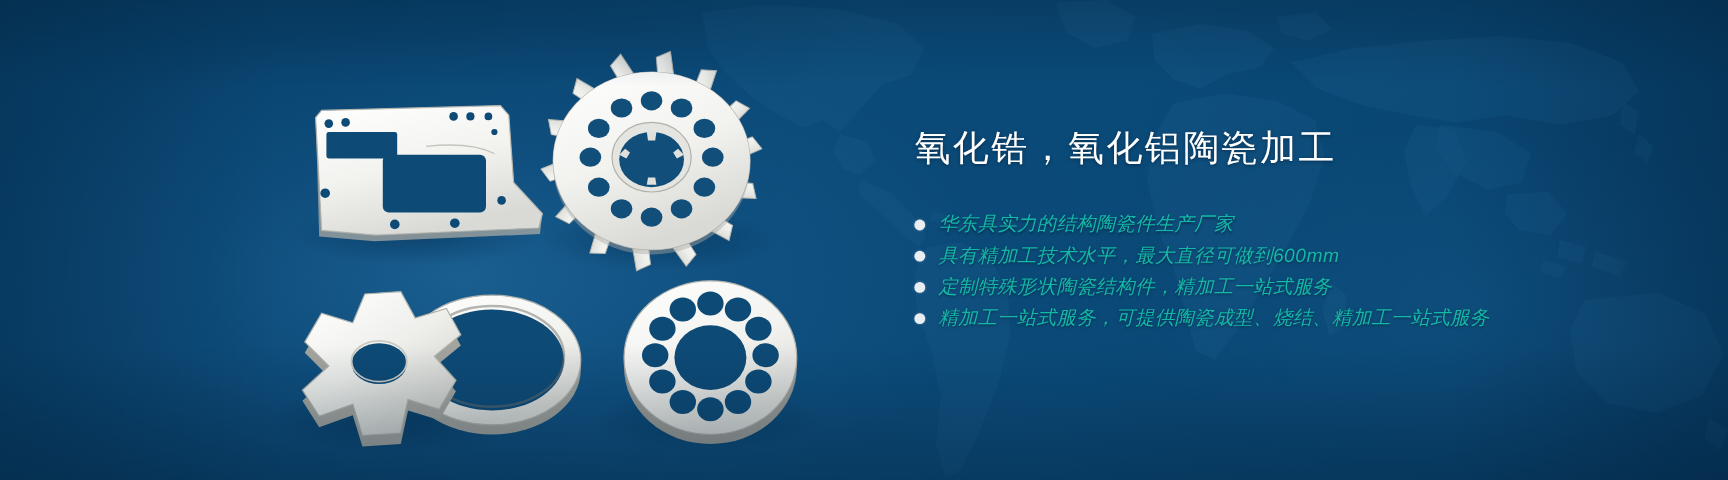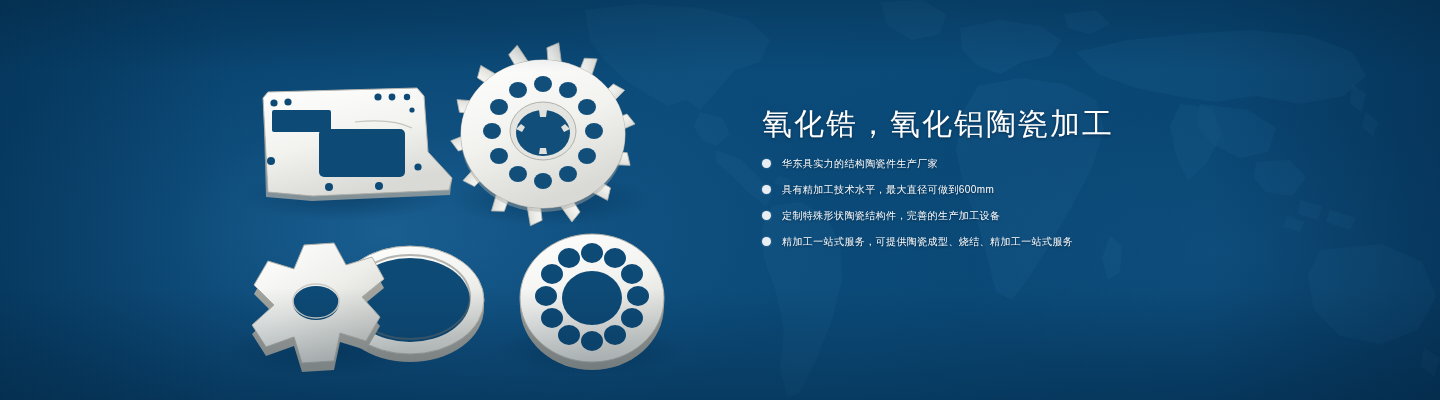--- a/index.html
+++ b/index.html
@@ -86,21 +86,21 @@
     left: 762px;
     top: 105px;
     width: 620px;
   }
   .title {
     color: #ffffff;
     font-size: 30px;
     line-height: 1.24;
     letter-spacing: 2px;
     font-weight: 400;
-    margin: 0 0 12px 0;
+    margin: 0 0 36px 0;
     text-shadow: 0 1px 3px rgba(0,20,40,0.55);
     white-space: nowrap;
   }
   .bullets {
     list-style: none;
     margin: 0;
     padding: 0;
   }
   .bullet {
     display: flex;
@@ -111,25 +111,26 @@
   .bullet-dot {
     width: 9px;
     height: 9px;
     border-radius: 50%;
     background: #e9eef2;
     flex: 0 0 auto;
     margin-right: 11px;
     box-shadow: 0 0 2px rgba(255,255,255,0.35);
   }
   .bullet-text {
-    color: #ffffff;
-    font-size: 10px;
+    color: #14b8a6;
+    font-size: 16px;
     line-height: 19px;
     letter-spacing: 0.4px;
     text-shadow: 0 1px 2px rgba(0,18,36,0.5);
+    font-style: italic;
   }
 </style>
 </head>
 <body>
 
 <div class="banner">
 
   <div class="bg-base"></div>
 
   <div class="bg-map">
@@ -362,21 +363,21 @@
       <li class="bullet">
         <span class="bullet-dot"></span>
         <span class="bullet-text">华东具实力的结构陶瓷件生产厂家</span>
       </li>
       <li class="bullet">
         <span class="bullet-dot"></span>
         <span class="bullet-text">具有精加工技术水平，最大直径可做到600mm</span>
       </li>
       <li class="bullet">
         <span class="bullet-dot"></span>
-        <span class="bullet-text">定制特殊形状陶瓷结构件，完善的生产加工设备</span>
+        <span class="bullet-text">定制特殊形状陶瓷结构件，精加工一站式服务</span>
       </li>
       <li class="bullet">
         <span class="bullet-dot"></span>
         <span class="bullet-text">精加工一站式服务，可提供陶瓷成型、烧结、精加工一站式服务</span>
       </li>
     </ul>
   </div>
 
 </div>
 

